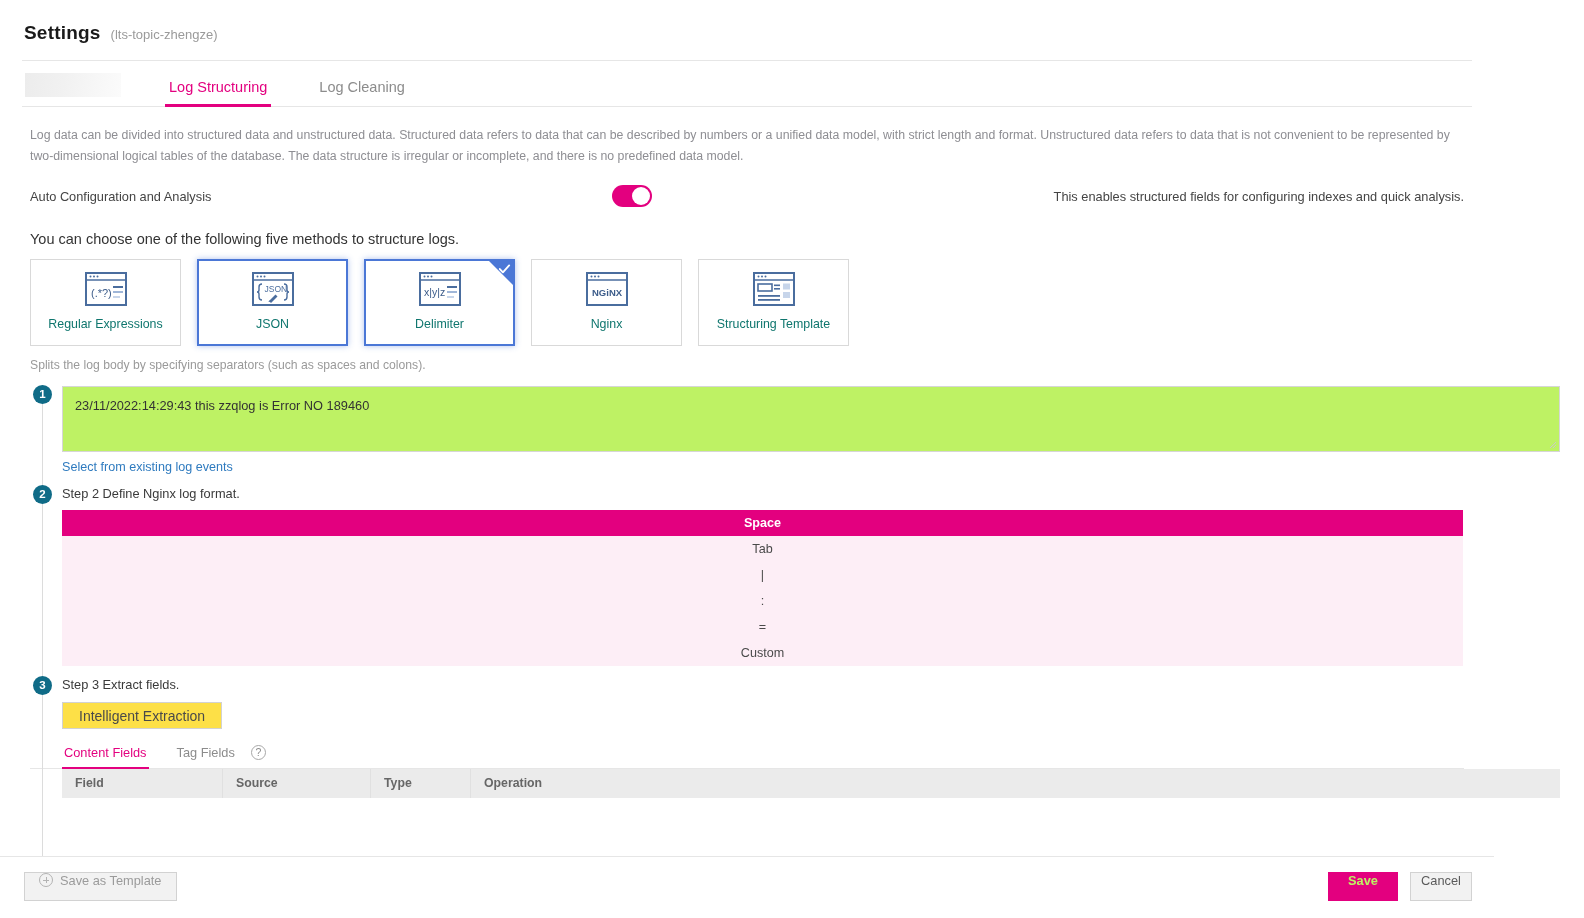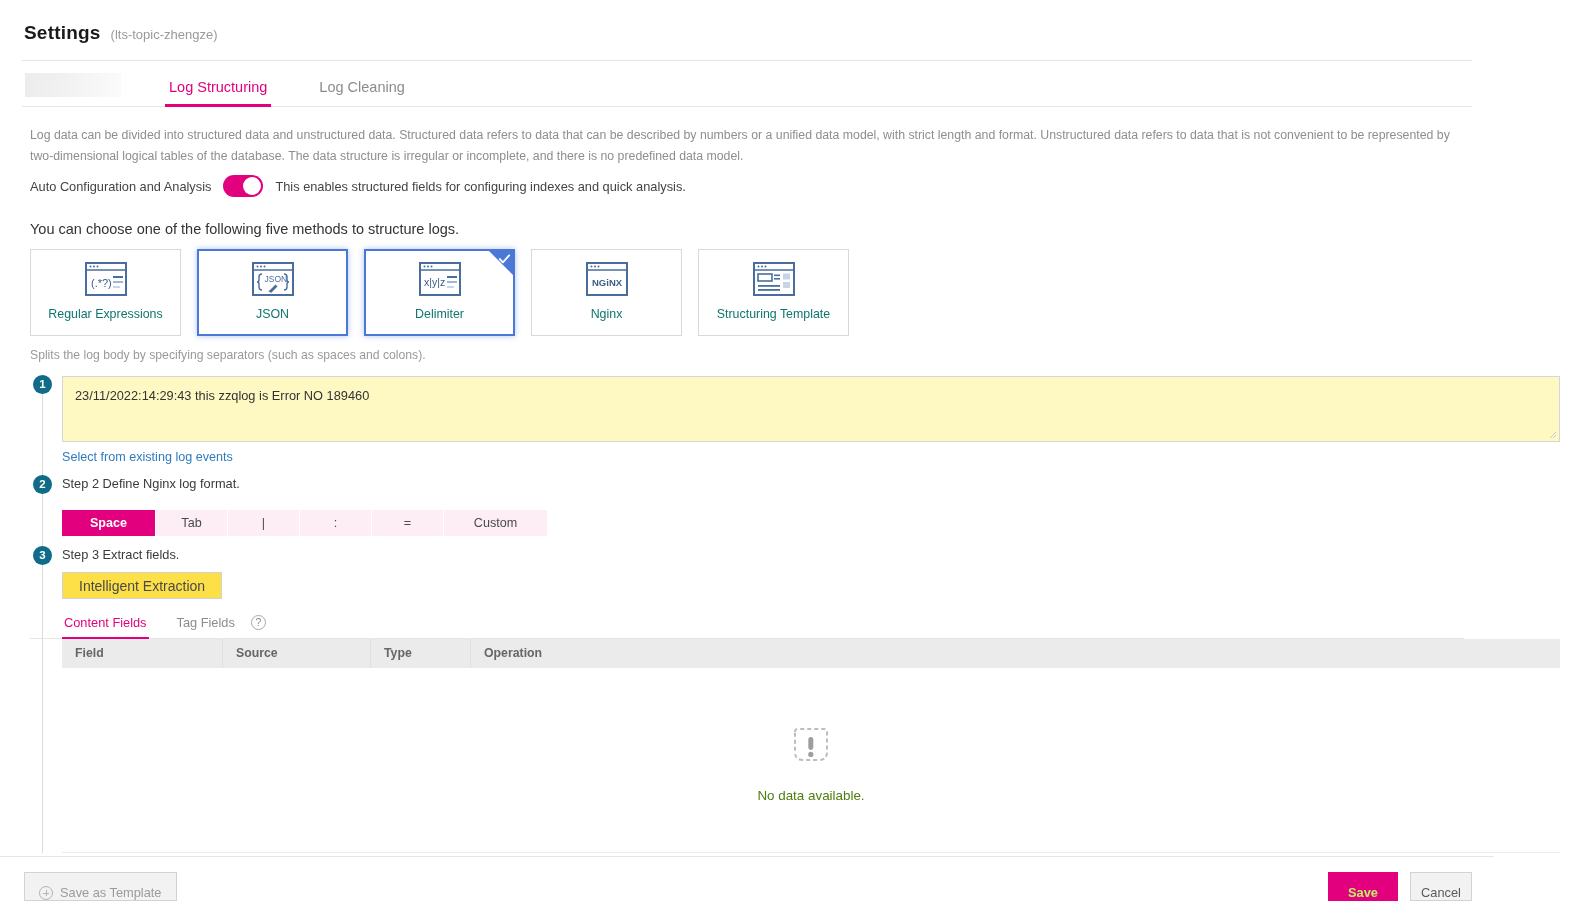--- a/index.html
+++ b/index.html
@@ -28,21 +28,21 @@
   .tab { font-size:14.5px; color:#8c8c8c; padding:0 4px 11px 4px; margin-left:44px; cursor:pointer;
          position:relative; white-space:nowrap; }
   .tab.active { color:#e3007f; }
   .tab.active:after { content:""; position:absolute; left:0; right:0; bottom:-1px; height:3px; background:#e3007f; }
 
   
   .body { padding: 0 30px; }
 
   .desc { font-size:12.3px; color:#8e8e93; line-height:21px; margin-top:18px; max-width:1502px; }
 
-  .autoconf { display:flex; align-items:center; gap:12px; margin-top:8px; }
+  .autoconf { display:flex; align-items:center; gap:12px; margin-top:18px;justify-content:space-between; }
   .autoconf-label { font-size:12.8px; color:#444; }
   .toggle { width:40px; height:22px; border-radius:11px; background:#e3007f; position:relative;
             cursor:pointer; flex:0 0 auto; }
   .toggle .knob { position:absolute; top:2px; right:2px; width:18px; height:18px; border-radius:50%;
                   background:#fff; }
   .autoconf-hint { font-size:12.8px; color:#444; }
 
   .methods-title { font-size:14.5px; color:#333; margin-top:24px; }
 
   
@@ -62,27 +62,27 @@
 
   
   .steps { position:relative; margin-top:14px; }
   .step-line { position:absolute; left:12px; top:12px; bottom:0; width:1px; background:#dcdcdc; }
   .step { position:relative; padding-left:32px; }
   .badge { position:absolute; left:3px; top:-1px; width:19px; height:19px; border-radius:50%;
            background:#0f6b87; color:#fff; font-size:11.5px; line-height:19px; text-align:center;
            font-weight:bold; }
   .step-text { font-size:12.8px; color:#3a3a3a; }
 
-  .logbox { margin-top:9px; width:1498px; height:66px; border:1px solid #d6d6d6; background:#fef9c3;
+  .logbox { margin-top:9px; width:1498px; height:66px; border:1px solid #d6d6d6; background:#bef264;
             position:relative; }
   .logbox .val { padding:11px 12px; font-size:12.8px; color:#333; }
   .logbox .grip { position:absolute; right:2px; bottom:2px; width:10px; height:10px; }
   .link { display:inline-block; margin-top:8px; font-size:12.6px; color:#2f7bbf; cursor:pointer; }
 
-  .delims { display:flex; margin-top:19px; }
+  .delims { display:flex; margin-top:9px;flex-direction:column; }
   .delim { height:26px; min-width:72px; padding:0 14px; display:flex; align-items:center;
            justify-content:center; background:#fdeef6; color:#4a4a4a; font-size:12.6px;
            border-right:1px solid #ffffff; cursor:pointer; }
   .delim.active { background:#e3007f; color:#fff; font-weight:bold; min-width:94px; }
   .delim.wide { min-width:104px; }
 
   .btn-extract { margin-top:10px; height:27px; padding:0 16px; border:1px solid #d2d2d2;
                  background:#fde047; font-size:14px; color:#4a4a4a; cursor:pointer;
                  display:inline-flex; align-items:center; }
 
@@ -104,21 +104,21 @@
         border-left:1px solid #e0e0e0; line-height:29px; height:29px; }
   .th:first-child { border-left:none; }
   .empty { height:185px; display:flex; flex-direction:column; align-items:center; justify-content:center;
            border-bottom:1px solid #ececec; }
   .empty-text { font-size:13.4px; color:#4d7c0f; margin-top:16px; }
 
   
   .footer { position:absolute; left:0; right:0; bottom:0; height:62px; border-top:1px solid #e6e6e6;
             background:#fff; }
   .btn { height:29px; border:1px solid #d2d2d2; background:#f2f2f2; font-size:12.8px; color:#9b9b9b;
-         display:inline-flex; align-items:flex-end; gap:7px; padding:0 14px; cursor:pointer; }
+         display:inline-flex; align-items:flex-start; gap:7px; padding:0 14px; cursor:pointer; }
   .btn-tpl { position:absolute; left:24px; top:15px; }
   .plus { width:14px; height:14px; border:1px solid #b3b3b3; border-radius:50%; position:relative; }
   .plus:before, .plus:after { content:""; position:absolute; background:#b3b3b3; }
   .plus:before { left:3px; right:3px; top:5.5px; height:1px; }
   .plus:after { top:3px; bottom:3px; left:5.5px; width:1px; }
   .btn-save { position:absolute; right:96px; top:15px; background:#e3007f; border-color:#e3007f;
               color:#bef264; font-weight:bold; width:70px; justify-content:center; padding:0; }
   .btn-cancel { position:absolute; right:22px; top:15px; color:#5a5a5a; width:62px;
                 justify-content:center; padding:0; background:#f2f2f2; }
 </style>

